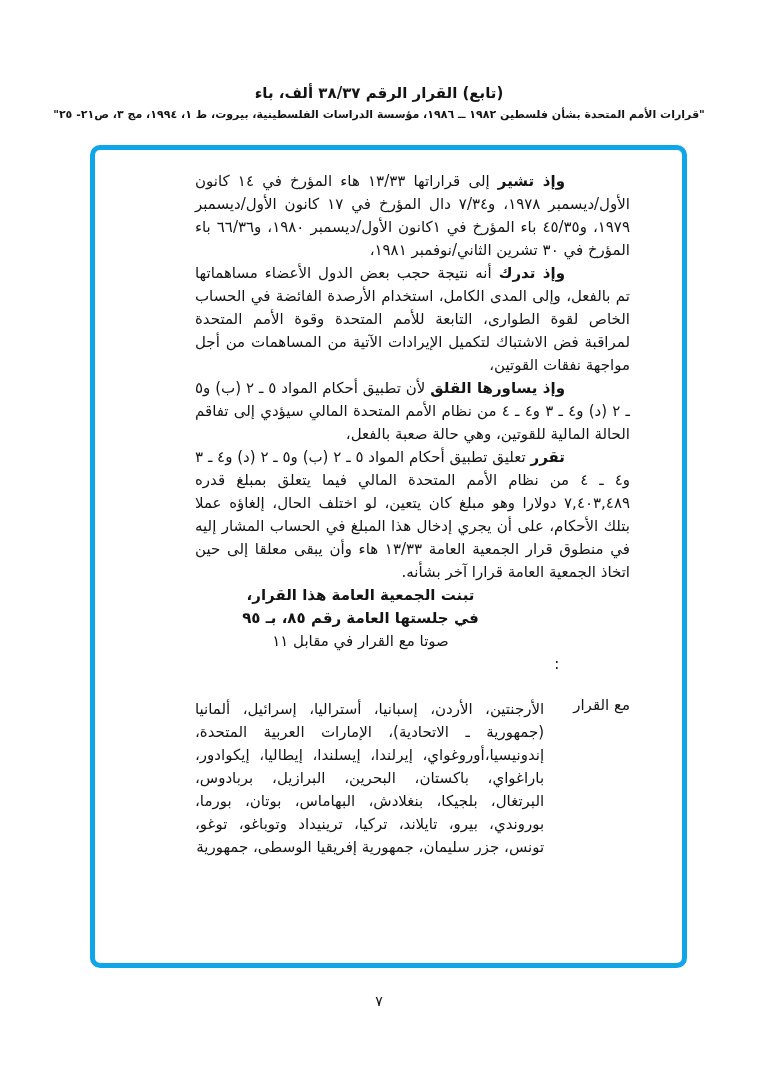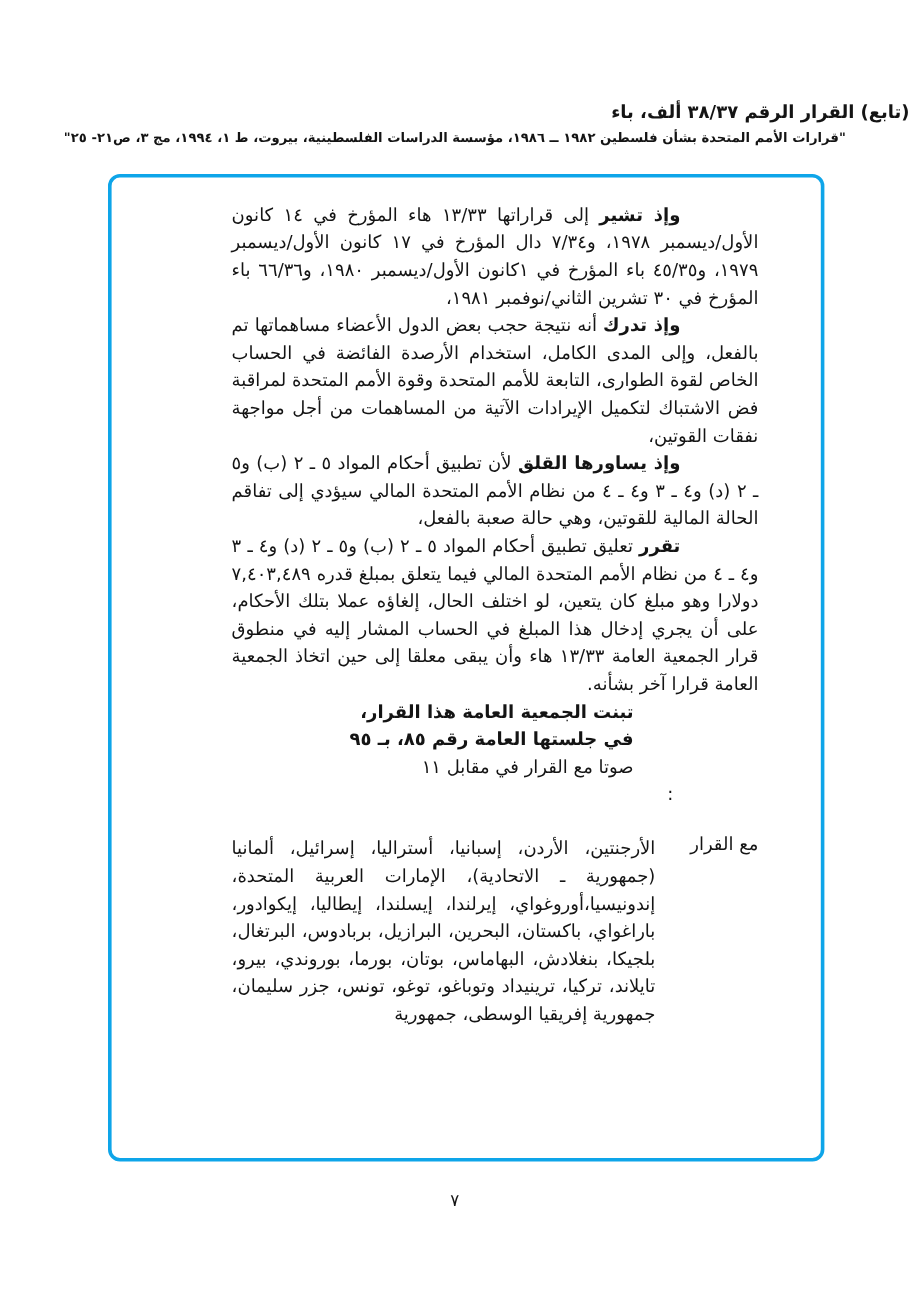--- a/index.html
+++ b/index.html
@@ -7,57 +7,57 @@
     width:758px;height:1078px;
     background:#ffffff;
     font-family:"DejaVu Sans",sans-serif;
     color:#141414;
     position:relative;
     overflow:hidden;
   }
   .page{position:absolute;inset:0;}
   .title{
     position:absolute;top:84px;left:0;right:0;
-    text-align:right;
+    text-align:center;
     font-size:15px;font-weight:bold;
     direction:rtl;
     letter-spacing:0px;
   }
   .subtitle{
     position:absolute;top:108px;left:0;right:0;
     text-align:center;
     font-size:11px;font-weight:bold;
     direction:rtl;
   }
   .content-box{
     position:absolute;
     left:90px;top:145px;
     width:597px;height:823px;
     box-sizing:border-box;
-    border:3px solid #0ea5e9;
+    border:5px solid #0ea5e9;
     border-radius:10px;
     background:#ffffff;
   }
   .text-area{
     direction:rtl;
     margin:20px 52px 0 100px;
     font-size:15px;
     line-height:23px;
     text-align:justify;
   }
   .para{
     margin:0;
     text-indent:65px;
   }
   .para b{font-weight:bold;}
   .adoption{
     margin:0 104px 0 0;
     text-align:right;
   }
-  .adoption .ln{white-space:nowrap;}
+  .adoption .ln{white-space:nowrap;text-align:center;}
   .adoption .ln.bold{font-weight:bold;}
   .adoption .ln.indented{margin-right:24px;}
   .vote-row{
     display:flex;
     direction:rtl;
     align-items:flex-start;
   }
   .vote-label{
     flex:0 0 auto;
     white-space:nowrap;

